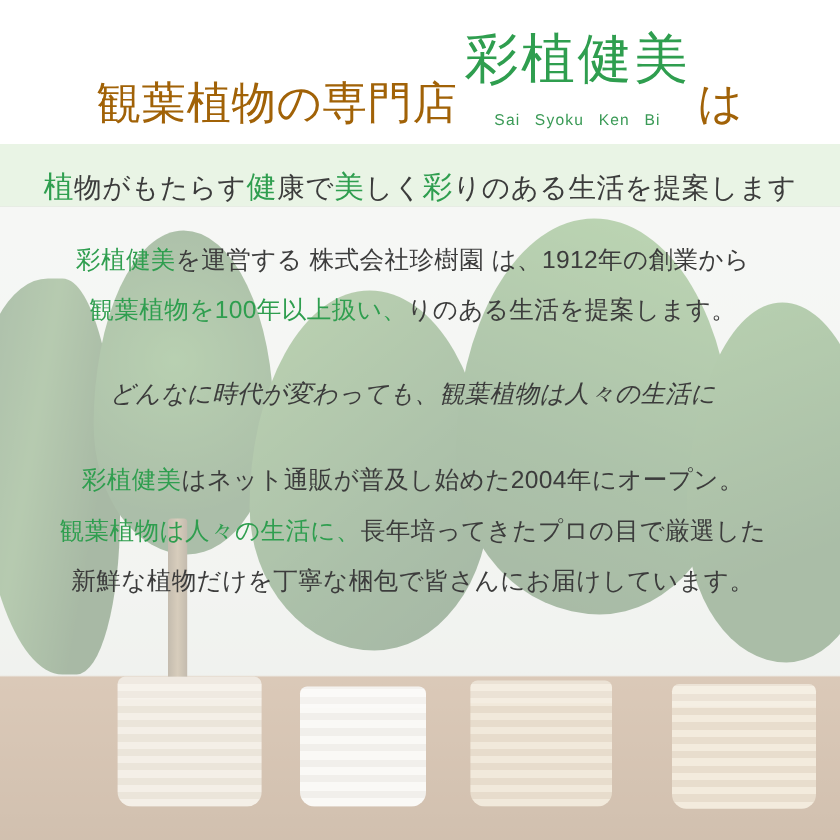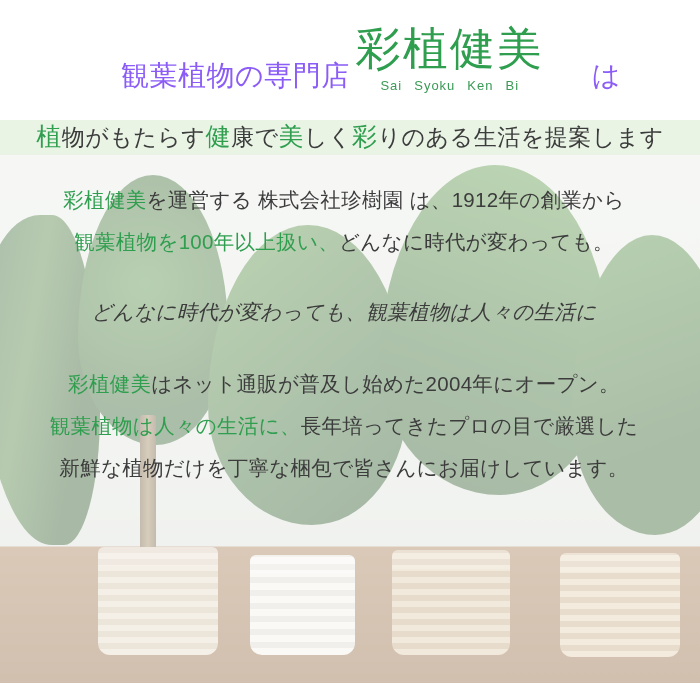--- a/index.html
+++ b/index.html
@@ -29,58 +29,57 @@
     box-sizing: border-box;
     background: #ffffff;
   }
   .header-line {
     display: flex;
     align-items: flex-end;
     justify-content: center;
     white-space: nowrap;
   }
   .head-plain {
-    font-size: 28px;
-    color: #8b5cf6;
+    font-size: 37px;
+    color: #a16207;
     letter-spacing: 0.5px;
     line-height: 1;
     padding-bottom: 3px;
-    margin-left: 42px;
   }
   .brand-wrap {
     display: inline-block;
     text-align: center;
     margin: 0 6px;
   }
   .brand-kanji {
     font-size: 45px;
     line-height: 1;
     color: #2f9e4f;
     letter-spacing: 2px;
     font-weight: 400;
     display: block;
   }
   .brand-romaji {
     display: block;
-    margin-top: 7px;
+    margin-top: 21px;
     font-size: 13px;
     color: #3a9a56;
     letter-spacing: 1px;
   }
   .brand-romaji span {
     display: inline-block;
     margin: 0 6px;
   }
 
   
   .greenbar {
-    height: 35px;
+    height: 52px;
     background: #e9f4e5;
     display: flex;
-    align-items: flex-start;
+    align-items: flex-end;
     justify-content: center;
     white-space: nowrap;
   }
   .greenbar .txt {
     font-size: 23px;
     color: #3c3c3c;
     letter-spacing: 0.5px;
   }
   .greenbar .hl {
     color: #2f9e4f;
@@ -209,21 +208,21 @@
       <div class="pot" style="left:560px; top:398px; width:120px; height:104px;
                   background:repeating-linear-gradient(0deg,#e0cdab 0 6px,#c5ab83 6px 12px);"></div>
     </div>
 
     <div class="veil"></div>
 
     <div class="text-block">
 
       <div class="para p1">
         <span class="ln"><span class="g">彩植健美</span><span>を運営する 株式会社珍樹園 は、1912年の創業から</span></span>
-        <span class="ln"><span class="g">観葉植物を100年以上扱い、</span><span>どんなに時代が変わっても。</span></span>
+        <span class="ln"><span class="g">観葉植物を100年以上扱い、</span><span>りのある生活を提案します。</span></span>
       </div>
 
       <div class="para p2">
         <span class="ln">どんなに時代が変わっても、観葉植物は人々の生活に</span>
       </div>
 
       <div class="para p3">
         <span class="ln"><span class="g">彩植健美</span><span>はネット通販が普及し始めた2004年にオープン。</span></span>
         <span class="ln"><span class="g">観葉植物は人々の生活に、</span><span>長年培ってきたプロの目で厳選した</span></span>
         <span class="ln">新鮮な植物だけを丁寧な梱包で皆さんにお届けしています。</span>

